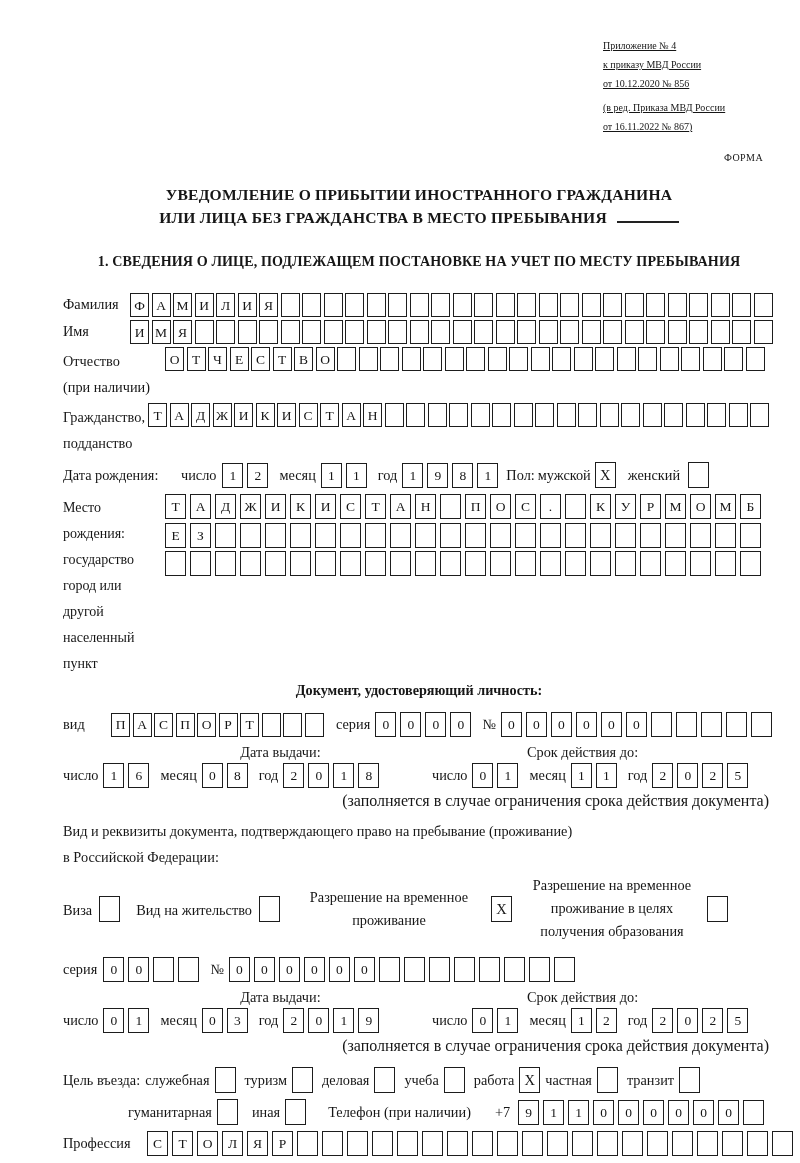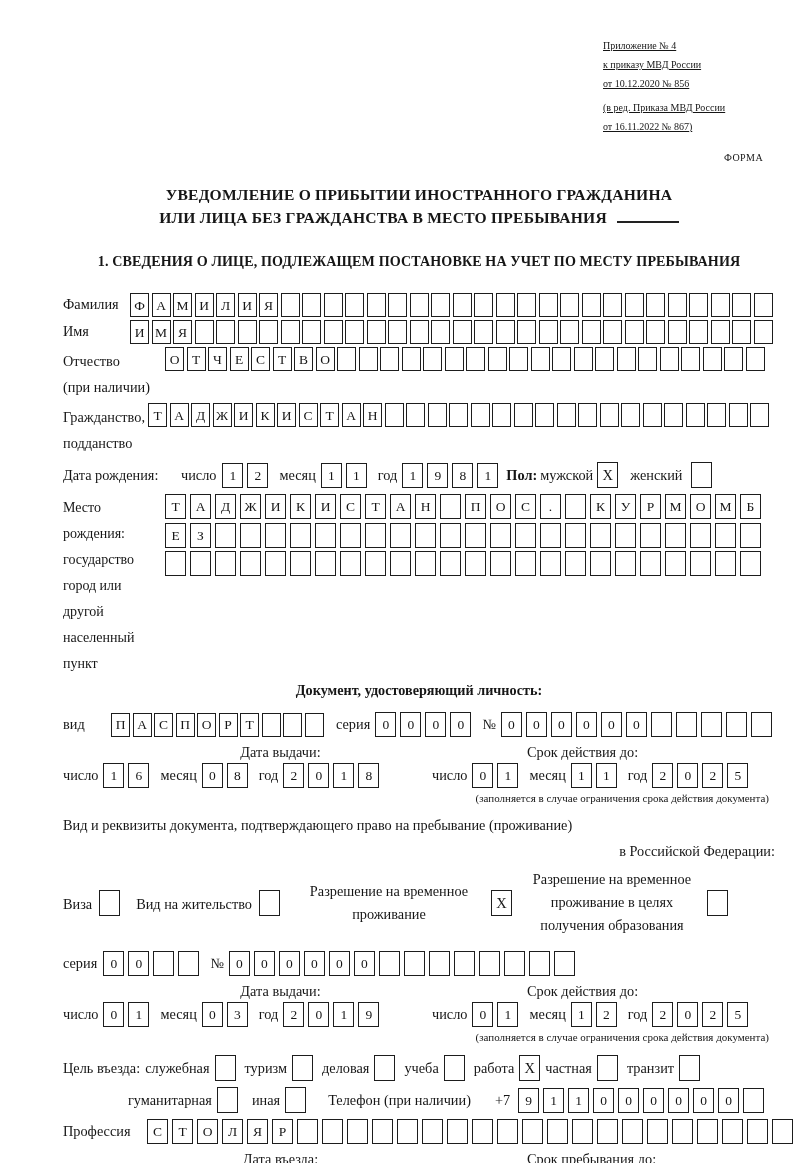--- a/index.html
+++ b/index.html
@@ -43,24 +43,24 @@
   .mr6 { margin-right:6px; margin-left:0; }
   .doc-head { text-align:center; font-weight:bold; margin-top:5px; font-size:14.2px; }
   
   .dates-head { display:flex; margin-top:7px; }
   .dh-left { flex:none; width:369px; box-sizing:border-box; text-align:center; padding-left:66px; }
   .dh-right { flex:1; box-sizing:border-box; text-align:left; padding-left:95px; }
   .dates-row { display:flex; margin-top:2px; align-items:center; }
   .dgroup { display:flex; align-items:center; }
   .dgroup.w369 { flex:none; width:369px; box-sizing:border-box; }
   .dgroup .dlabel:first-child { margin-left:0; }
-  .note { font-size:11px; margin-top:4px; }
+  .note { font-size:16px; margin-top:4px; }
   .note.right { text-align:right; padding-right:6px; }
   .intro { margin-top:13px; }
-  .intro2 { margin-top:9px;text-align:right; }
+  .intro2 { margin-top:9px; }
   
   .optrow { display:flex; align-items:center; margin-top:8px; }
   .opt-label { flex:none; padding-top:4px; margin-right:7px; }
   .opt-ml { flex:none; text-align:center; line-height:23px; margin-right:7px; }
   .ml12 { margin-left:12px; } .ml14 { margin-left:14px; } .ml16 { margin-left:16px; } .ml10 { margin-left:10px; }
   .cb-top { margin-top:1px; }
   .purposerow { display:flex; align-items:center; margin-top:12px; }
   .purposerow .plabel { flex:none; margin-right:5px;text-align:center; }
   .purposerow .checkbox { margin-right:9px; }
   .indent65 { padding-left:65px; }
@@ -247,21 +247,21 @@
         <span class="cell">1</span>
         <span class="cell">1</span>
       </div>
     <span class="dlabel">год</span>
     <div class="cells wide">
         <span class="cell">1</span>
         <span class="cell">9</span>
         <span class="cell">8</span>
         <span class="cell">1</span>
       </div>
-    <span class="dlabel" style="margin-left:4px;margin-right:3px;font-weight:bold;">Пол:</span>
+    <span class="dlabel" style="margin-left:4px;margin-right:3px;">Пол:</span>
     <span class="dlabel" style="margin:0 4px 0 0;">мужской</span>
     <span class="checkbox">X</span>
     <span class="dlabel" style="margin:0 8px 0 12px;">женский</span>
     <span class="checkbox"></span>
   </div>
 
   <div class="frow mt6">
     <div class="lbl2" style="width:102px; line-height:26px; font-size:14px;">
       <div>Место рождения:</div>
       <div>государство</div>

